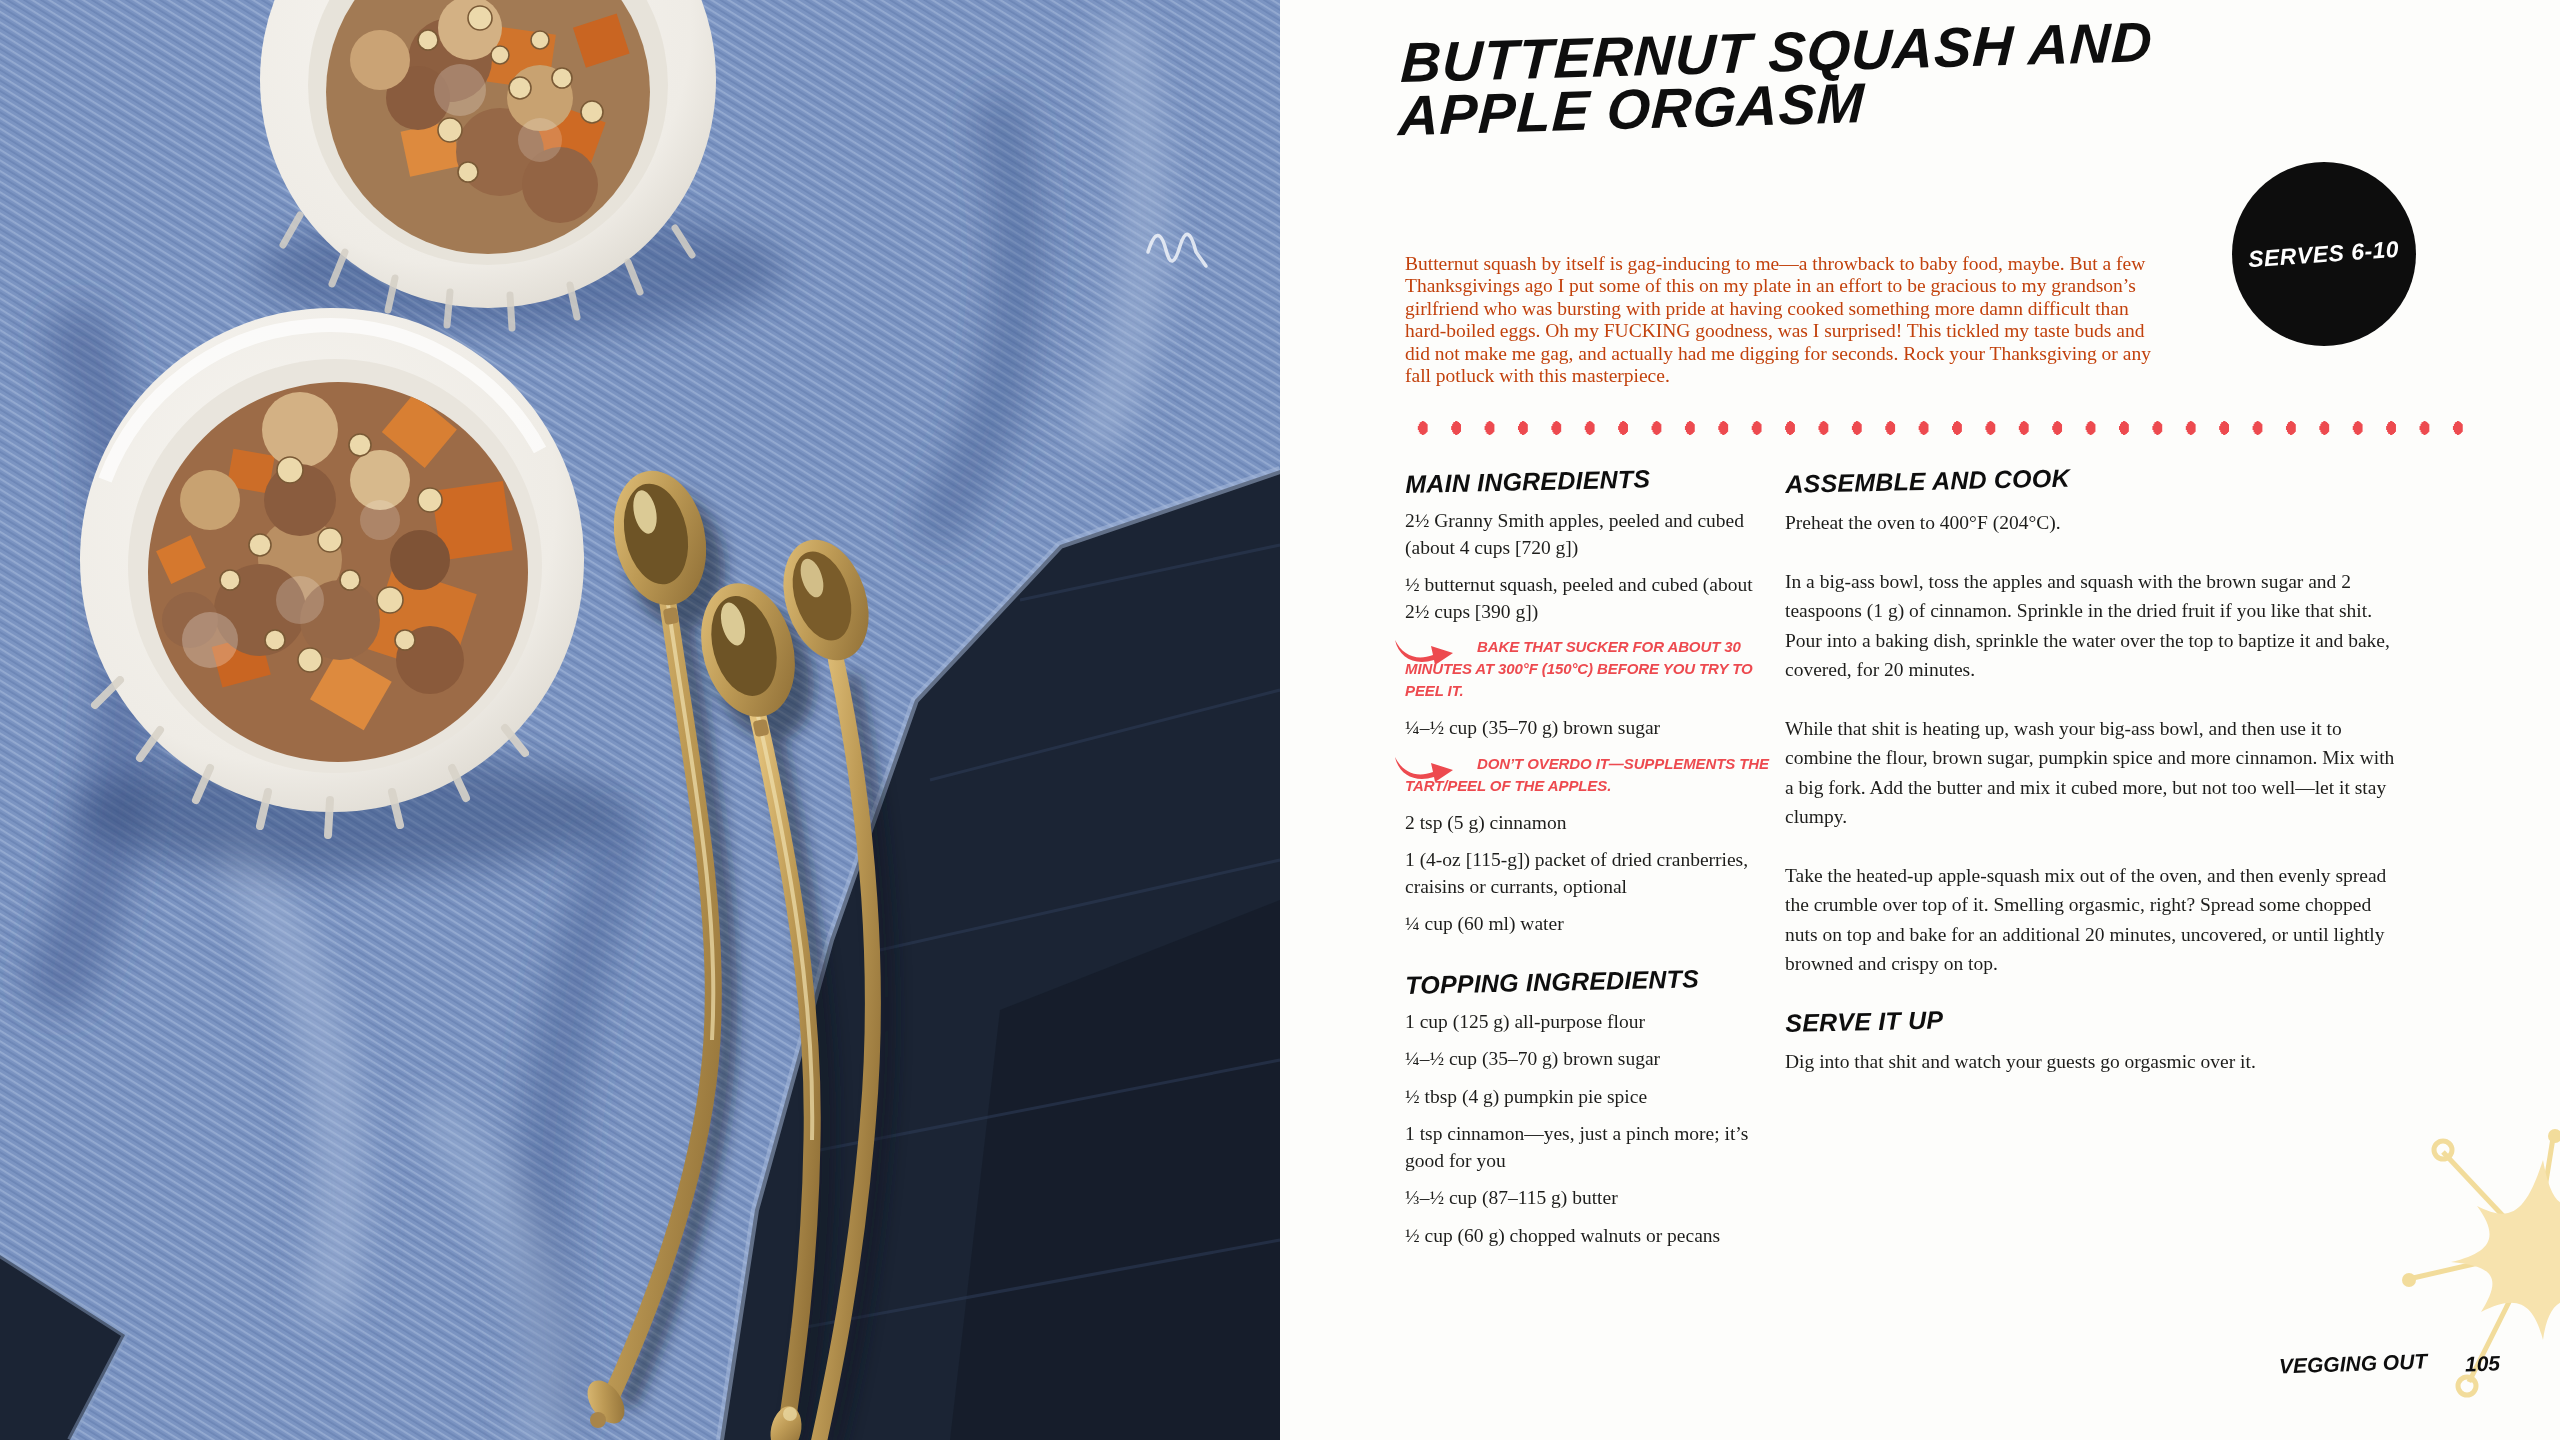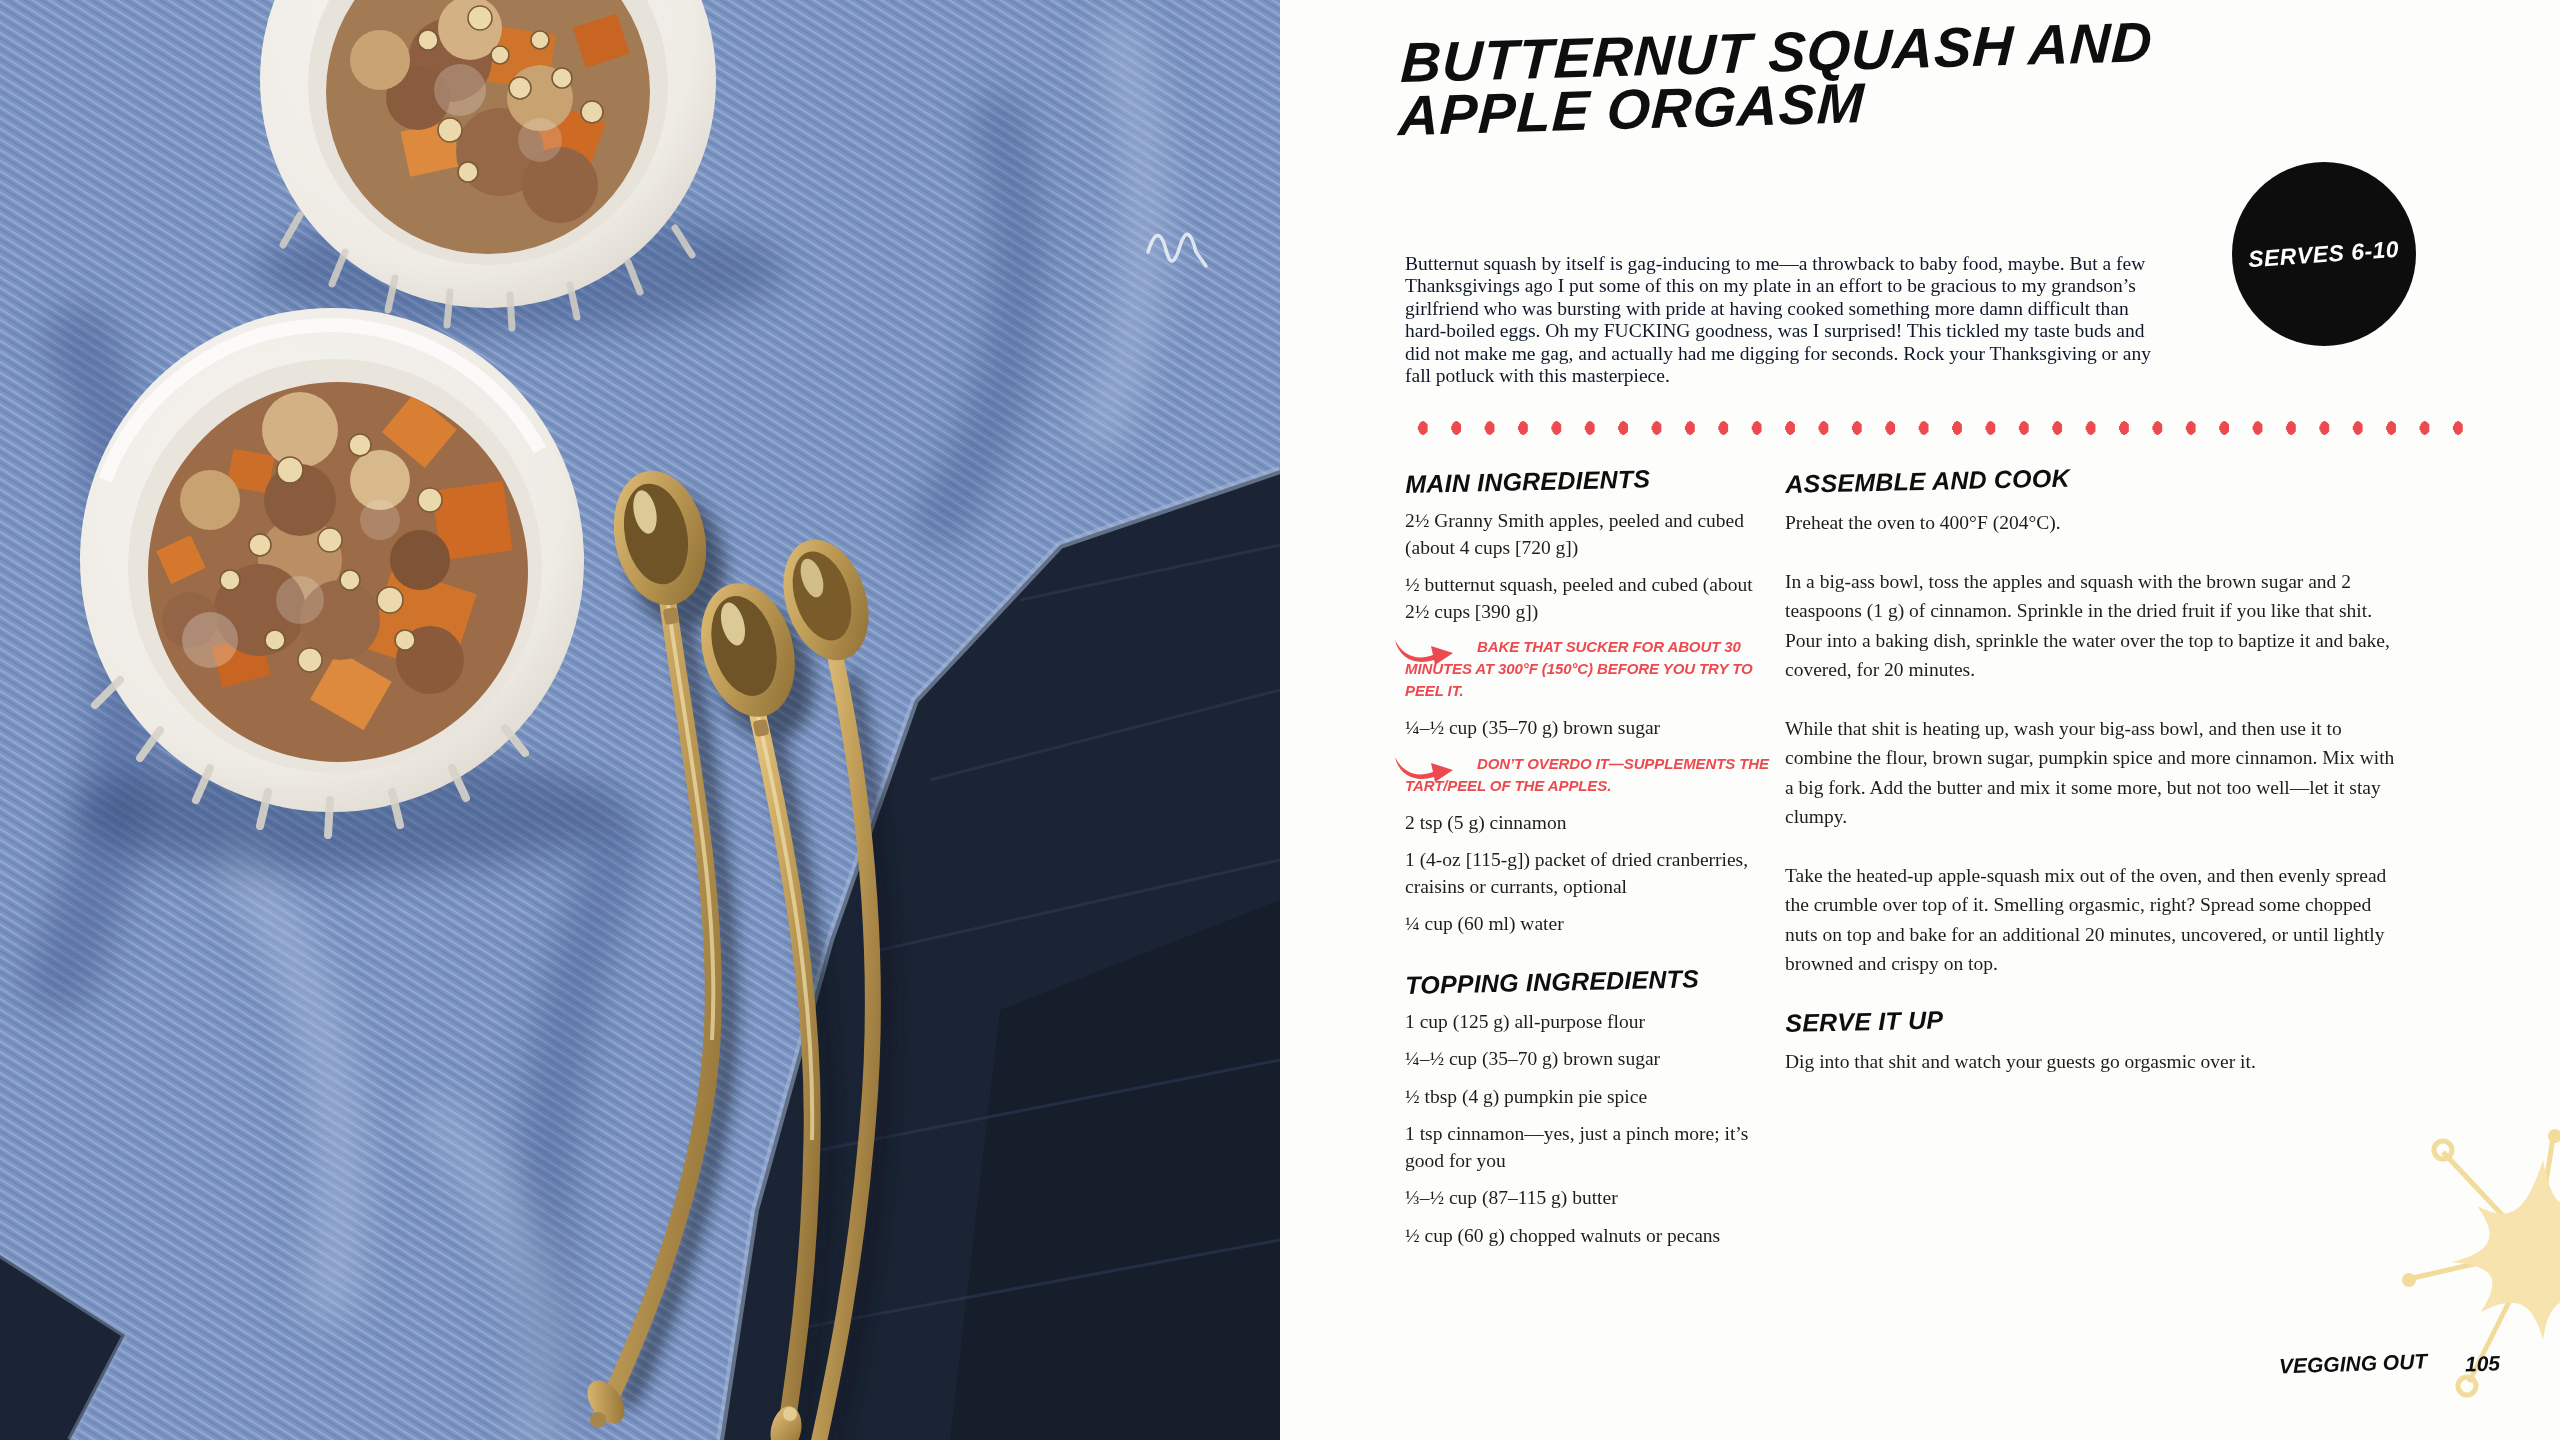--- a/index.html
+++ b/index.html
@@ -11,21 +11,21 @@
 
   
   #page{position:absolute;left:1280px;top:0;width:1280px;height:1440px;background:#fdfdfb;overflow:hidden;}
 
   .brush{font-family:"Liberation Sans", sans-serif;font-weight:bold;font-style:italic;}
 
   #title{position:absolute;left:122px;top:36px;width:880px;font-size:56px;line-height:53px;
          letter-spacing:1px;color:#0e0e0e;transform:rotate(-1.6deg) skewX(-4deg);transform-origin:left top;}
   #title .t-line{white-space:nowrap;}
 
-  #intro{position:absolute;left:125px;top:233px;width:762px;font-size:19.5px;line-height:22.6px;color:#0f172a;}
+  #intro{position:absolute;left:125px;top:233px;width:762px;font-size:19.5px;line-height:22.6px;color:#c2410c;}
 
   #serves-badge{position:absolute;left:952px;top:162px;width:184px;height:184px;border-radius:50%;
                 background:#0d0d0d;display:flex;align-items:center;justify-content:center;}
   #serves-badge span{color:#ffffff;font-size:23px;letter-spacing:.5px;transform:rotate(-4deg);white-space:nowrap;}
 
   #dots{position:absolute;left:127px;top:421px;width:1066px;height:14px;
         background-image:radial-gradient(ellipse 5px 6.8px at 16px 50%, #ED4A4F 97%, transparent 100%);
         background-size:33.4px 14px;background-repeat:repeat-x;}
 
   .col{position:absolute;top:470px;}
@@ -301,21 +301,21 @@
       <p class="ing">½ tbsp (4 g) pumpkin pie spice</p>
       <p class="ing">1 tsp cinnamon—yes, just a pinch more; it’s good for you</p>
       <p class="ing">⅓–½ cup (87–115 g) butter</p>
       <p class="ing">½ cup (60 g) chopped walnuts or pecans</p>
     </div>
 
     <div id="col-right" class="col">
       <h3 class="sec-head brush">ASSEMBLE AND COOK</h3>
       <p class="step">Preheat the oven to 400°F (204°C).</p>
       <p class="step">In a big-ass bowl, toss the apples and squash with the brown sugar and 2 teaspoons (1 g) of cinnamon. Sprinkle in the dried fruit if you like that shit. Pour into a baking dish, sprinkle the water over the top to baptize it and bake, covered, for 20 minutes.</p>
-      <p class="step">While that shit is heating up, wash your big-ass bowl, and then use it to combine the flour, brown sugar, pumpkin spice and more cinnamon. Mix with a big fork. Add the butter and mix it some more, but not too well—let it stay clumpy.</p>
+      <p class="step">While that shit is heating up, wash your big-ass bowl, and then use it to combine the flour, brown sugar, pumpkin spice and more cinnamon. Mix with a big fork. Add the butter and mix it cubed more, but not too well—let it stay clumpy.</p>
       <p class="step">Take the heated-up apple-squash mix out of the oven, and then evenly spread the crumble over top of it. Smelling orgasmic, right? Spread some chopped nuts on top and bake for an additional 20 minutes, uncovered, or until lightly browned and crispy on top.</p>
       <div id="serve-gap"></div>
       <h3 class="sec-head brush">SERVE IT UP</h3>
       <p class="step">Dig into that shit and watch your guests go orgasmic over it.</p>
     </div>
 
     <svg id="starburst" viewBox="0 0 300 290">
       <g stroke="#f2dc9b" stroke-width="5" fill="none">
         <line x1="150" y1="130" x2="58" y2="32"></line>
         <line x1="150" y1="130" x2="168" y2="18"></line>

